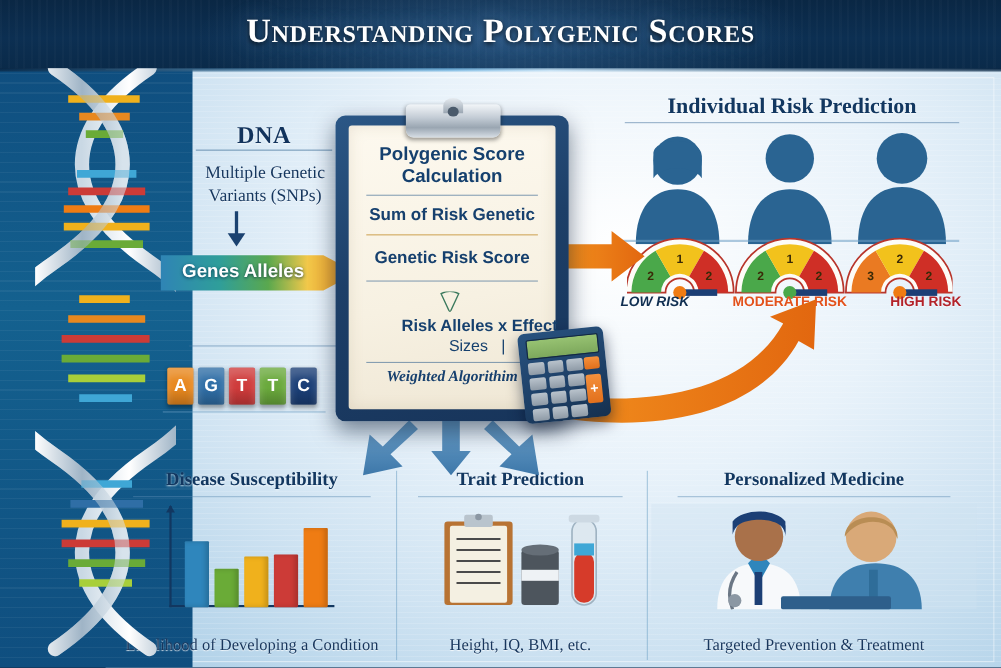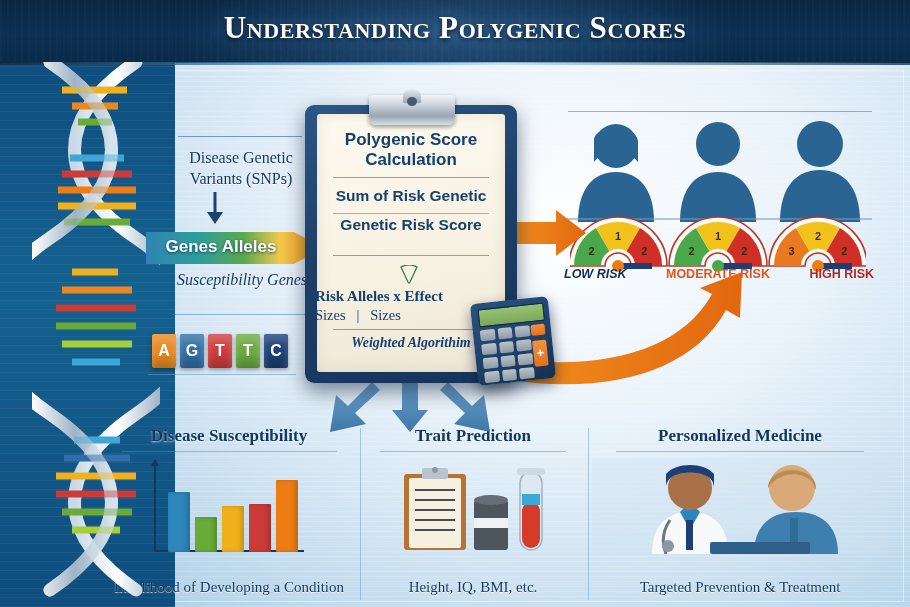--- a/index.html
+++ b/index.html
@@ -126,22 +126,22 @@
     font-family:"Liberation Sans",sans-serif;font-weight:bold;font-size:17px;line-height:20px;
     color:#15406e;z-index:4;
   }
   .cb-rule{position:absolute;left:28px;width:156px;height:1px;background:#2c5c8c;opacity:.55;z-index:4;}
   .cb-rule-amber{background:#c99a44;opacity:.85;}
   .cb-line{
     position:absolute;left:16px;width:180px;text-align:center;
     font-family:"Liberation Sans",sans-serif;font-weight:bold;font-size:15.5px;color:#16406e;z-index:4;
   }
   .cb-formula{
-    position:absolute;left:10px;top:192px;width:192px;text-align:left;
-    font-family:Liberation Serif, serif;font-weight:bold;font-size:15px;line-height:19px;color:#16406e;z-index:4;
+    position:absolute;left:10px;top:192px;width:192px;text-align:right;
+    font-family:Liberation Sans, sans-serif;font-weight:bold;font-size:15px;line-height:19px;color:#16406e;z-index:4;
   }
   .cb-formula .sub{font-weight:normal;font-size:14.5px;}
   .cb-weighted{
     position:absolute;left:16px;top:240px;width:180px;text-align:center;
     font-family:"Liberation Serif",serif;font-style:italic;font-weight:bold;font-size:14px;color:#17406e;z-index:4;
   }
   .cb-bulb{position:absolute;left:92px;top:170px;width:24px;height:20px;z-index:4;}
   
   .calc{
     position:absolute;left:474px;top:300px;width:78px;height:82px;z-index:12;
@@ -260,43 +260,43 @@
       <path d="M18,0 C100,55 100,120 18,176 C-64,232 -64,296 18,352 C100,408 100,472 18,528"></path>
     </g>
   </svg>
 
   <div class="header-band">
     <div class="header-sheen"></div>
   </div>
   <div class="header-rule"></div>
   <div class="title">Understanding Polygenic Scores</div>
 
+  <div class="dna-label">DNA</div>
   <div class="dna-label-rule"></div>
-  <div class="snp-text">Disease Genetic Variants (SNPs)</div>
+  <div class="snp-text">Multiple Genetic Variants (SNPs)</div>
 
   <svg class="down-arrow-1" viewBox="0 0 40 36">
     <path d="M20,2 L20,24" stroke="#1b4270" stroke-width="3" fill="none"></path>
     <path d="M12,22 L20,34 L28,22 Z" fill="#1b4270"></path>
   </svg>
 
   <svg class="risk-banner" viewBox="0 0 180 40">
     <defs>
       <linearGradient id="bannerGrad" x1="0" y1="0" x2="1" y2="0">
         <stop offset="0%" stop-color="#2f84b5"></stop>
           <stop offset="30%" stop-color="#2f9e9a"></stop>
         <stop offset="55%" stop-color="#5aa84e"></stop>
           <stop offset="75%" stop-color="#f2c84a"></stop>
         <stop offset="100%" stop-color="#f2901e"></stop>
       </linearGradient>
     </defs>
     <path d="M0,4 L148,4 L178,20 L148,36 L0,36 Z" fill="url(#bannerGrad)"></path>
   </svg>
   <div class="risk-banner-text">Genes Alleles</div>
 
-  <div class="suscept">Susceptibility Genes</div>
   <div class="suscept-rule"></div>
   <div class="bases">
       <div class="base" style="background: linear-gradient(rgb(232, 136, 31) 0%, rgb(232, 136, 31) 55%, rgba(0, 0, 0, 0.22) 100%), rgb(232, 136, 31);">A</div>
       <div class="base" style="background: linear-gradient(rgb(47, 110, 166) 0%, rgb(47, 110, 166) 55%, rgba(0, 0, 0, 0.22) 100%), rgb(47, 110, 166);">G</div>
       <div class="base" style="background: linear-gradient(rgb(207, 59, 59) 0%, rgb(207, 59, 59) 55%, rgba(0, 0, 0, 0.22) 100%), rgb(207, 59, 59);">T</div>
       <div class="base" style="background: linear-gradient(rgb(106, 169, 60) 0%, rgb(106, 169, 60) 55%, rgba(0, 0, 0, 0.22) 100%), rgb(106, 169, 60);">T</div>
       <div class="base" style="background: linear-gradient(rgb(27, 63, 119) 0%, rgb(27, 63, 119) 55%, rgba(0, 0, 0, 0.22) 100%), rgb(27, 63, 119);">C</div>
     </div>
   <div class="bases-rule"></div>
 
@@ -304,21 +304,21 @@
     <div class="cb-board"></div>
     <div class="cb-paper"></div>
     <div class="cb-clip"></div>
     <div class="cb-clip-knob"></div>
     <div class="cb-clip-hole"></div>
 
     <div class="cb-title">Polygenic Score Calculation</div>
     <div class="cb-rule" style="top:82px"></div>
     <div class="cb-line" style="top:92px">Sum of Risk Genetic</div>
     <div class="cb-rule cb-rule-amber" style="top:118px"></div>
-    <div class="cb-line" style="top:121px">Genetic Risk Score</div>
+    <div class="cb-line" style="top:131px">Genetic Risk Score</div>
     <div class="cb-rule" style="top:160px"></div>
 
     <svg class="cb-bulb" viewBox="0 0 24 20">
       <path d="M4,2 C10,-1 14,-1 20,2 L13,17 Q12,19 11,17 Z" fill="none" stroke="#3c7a5e" stroke-width="1.3"></path>
     </svg>
 
     <div class="cb-formula">
       <div>Risk Alleles x Effect</div>
       <div class="sub">
         <span>Sizes</span>
@@ -343,20 +343,21 @@
       <div class="calc-key"></div>
       <div class="calc-key"></div>
       <div class="calc-key"></div>
       <div class="calc-key"></div>
       <div class="calc-key"></div>
     </div>
     <div class="calc-orange"></div>
     <div class="calc-plus">+</div>
   </div>
 
+  <div class="risk-title">Individual Risk Prediction</div>
   <div class="risk-title-rule"></div>
 
   <svg class="people" viewBox="0 0 300 106">
     <g fill="#2a6492">
       <g>
         <circle cx="48" cy="30" r="22"></circle>
         <path d="M10,106 C10,72 26,56 48,56 C70,56 86,72 86,106 Z"></path>
         <path d="M26,24 C26,8 70,8 70,26 L70,46 C62,34 34,34 26,46 Z"></path>
       </g>
       <g>

